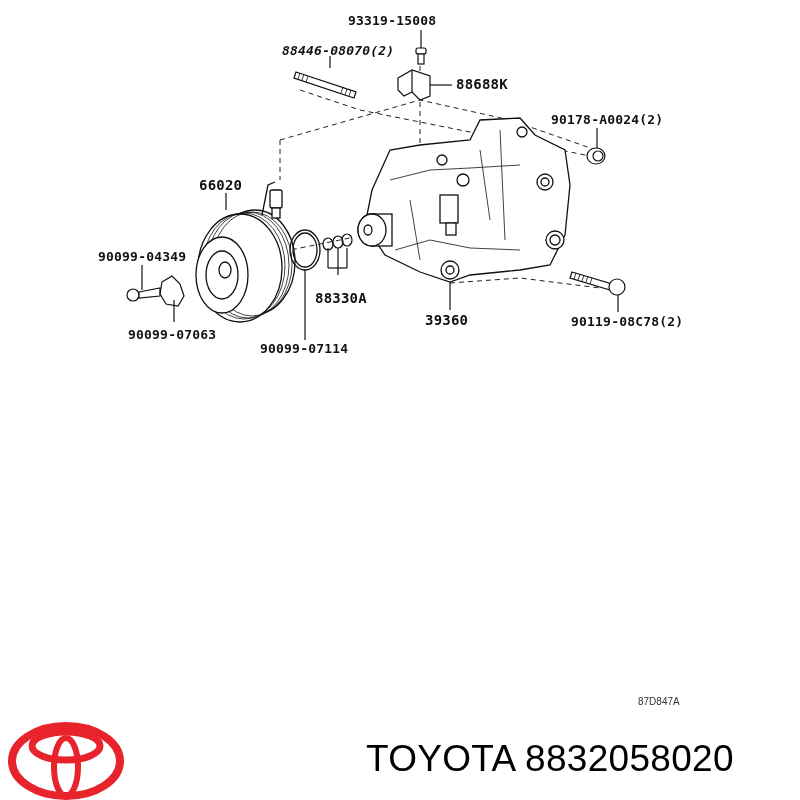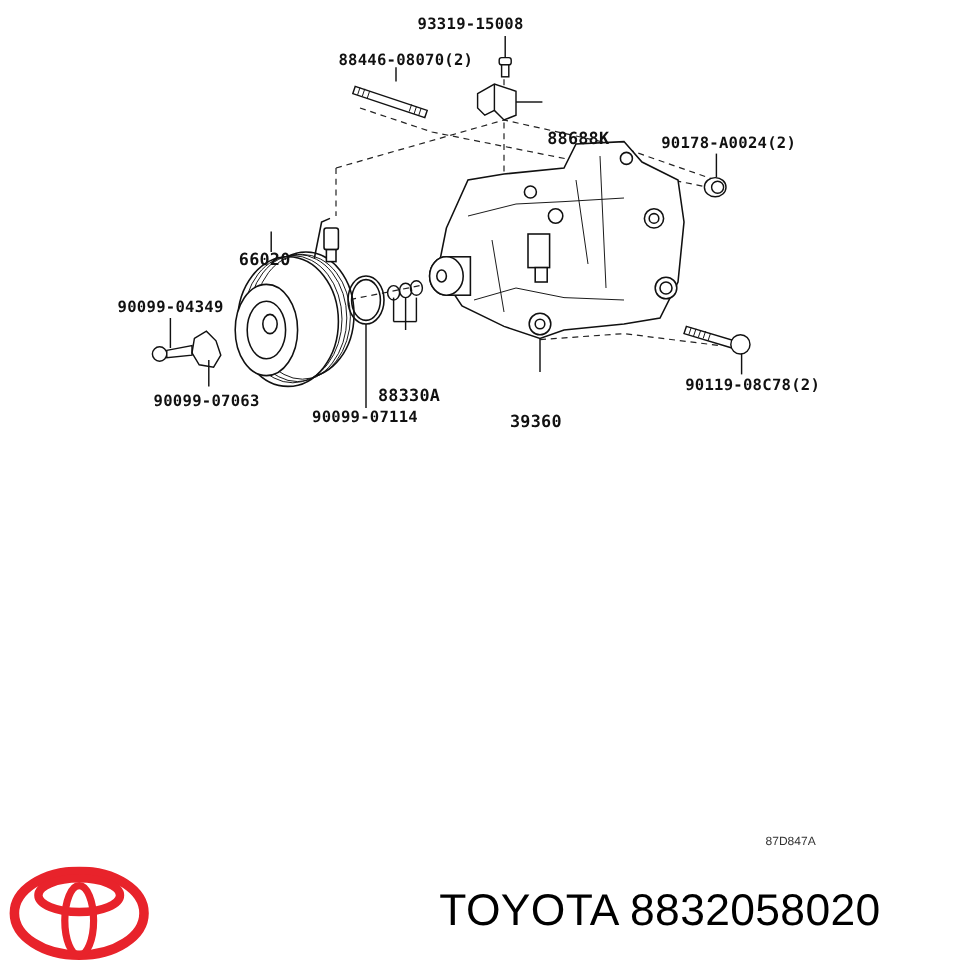--- a/index.html
+++ b/index.html
@@ -1,18 +1,18 @@
 <!DOCTYPE html>
 <html><head>
 <meta charset="utf-8">
 <style>
   html, body { margin:0; padding:0; background:#ffffff; }
   body { width:800px; height:800px; position:relative; overflow:hidden; font-family:"DejaVu Sans Mono", monospace; }
   .label { position:absolute; font-family:"DejaVu Sans Mono", monospace; font-weight:bold; font-size:13px; color:#111; letter-spacing:0.2px; white-space:nowrap; }
-  .label.big { font-size:14px;margin-top:32px; }
+  .label.big { font-size:14px; }
   .ref { position:absolute; font-family:"Liberation Sans", sans-serif; font-size:10px; color:#333; }
   .caption { position:absolute; left:366px; top:738px; font-family:"Liberation Sans", sans-serif; font-size:37px; color:#000000; white-space:nowrap; letter-spacing:0.3px; }
   svg.diagram { position:absolute; left:0; top:0; }
   .logo { position:absolute; left:6px; top:722px; width:120px; height:78px; }
 </style>
 </head>
 <body>
 
 <svg class="diagram" width="800" height="720" viewBox="0 0 800 720">
   <g fill="none" stroke="#111" stroke-width="1.2">
@@ -141,21 +141,21 @@
       <line x1="576" y1="273" x2="574" y2="279"></line>
         <line x1="580" y1="274" x2="578" y2="280"></line>
       <line x1="584" y1="275" x2="582" y2="281"></line>
         <line x1="588" y1="276" x2="586" y2="282"></line>
       <line x1="592" y1="278" x2="590" y2="284"></line>
     </g>
   </g>
 </svg>
 
 <div class="label" style="left:348px;top:13px;">93319-15008</div>
-<div class="label" style="left:282px;top:43px;">88446-08070(2)</div>
+<div class="label" style="left:282px;top:43px;font-style:italic;">88446-08070(2)</div>
 <div class="label big" style="left:456px;top:76px;">88688K</div>
 <div class="label" style="left:551px;top:112px;">90178-A0024(2)</div>
 <div class="label big" style="left:199px;top:177px;">66020</div>
 <div class="label" style="left:98px;top:249px;">90099-04349</div>
 <div class="label big" style="left:315px;top:290px;">88330A</div>
 <div class="label big" style="left:425px;top:312px;">39360</div>
 <div class="label" style="left:571px;top:314px;">90119-08C78(2)</div>
 <div class="label" style="left:128px;top:327px;">90099-07063</div>
 <div class="label" style="left:260px;top:341px;">90099-07114</div>
 

